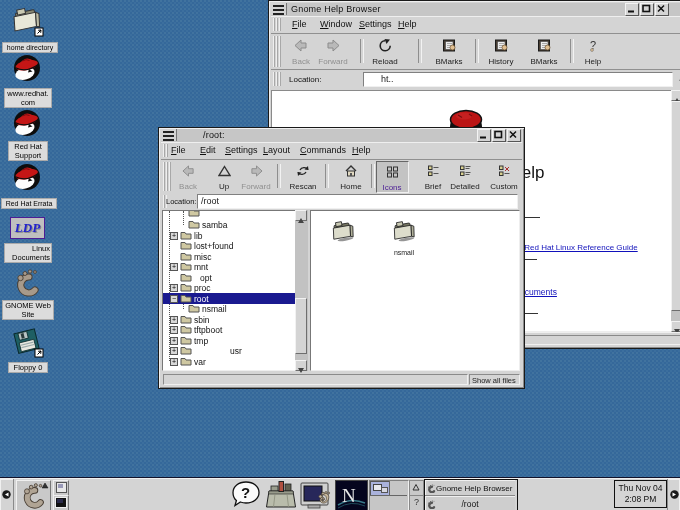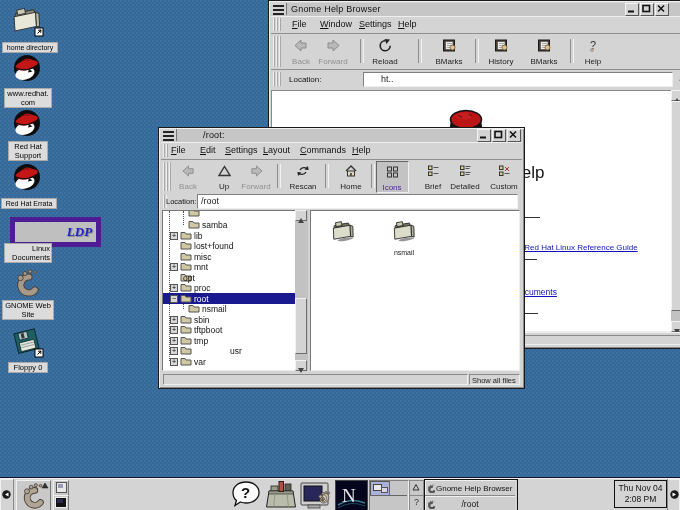--- a/index.html
+++ b/index.html
@@ -94,21 +94,21 @@
  <circle cx="14" cy="14" r="13" fill="#0d0d0d"></circle>
  <ellipse cx="12" cy="19.5" rx="9.8" ry="6" fill="#fdfdfd" transform="rotate(-16 12 19.5)"></ellipse>
  <ellipse cx="13.8" cy="11.2" rx="11.3" ry="4.9" fill="#c41616" transform="rotate(-12 13.8 11.2)"></ellipse>
  <path d="M7.2 9 q6 -8 13.5 -2 l1.5 5 q-8.5 4 -16.5 0.5 z" fill="#c41616"></path>
  <path d="M2.5 13.8 q11 5.5 23 -3.5" stroke="#0d0d0d" stroke-width="1.1" fill="none"></path>
  <path d="M9.5 7 q3.5 -2.5 7 -0.5" stroke="#7a0d0d" stroke-width="1" fill="none"></path>
  <path d="M16 15 l3.5 2.5 l-4.5 1 z" fill="#0d0d0d"></path>
 </svg>
 <div class="lblbox" style="left:1px;top:198px;width:52px;font-size:7px;white-space:nowrap;">Red Hat Errata</div>
 
-<div class="abs" style="left:10px;top:217px;width:33px;height:20px;background:#bfbfbf;border:5px solid #4c1d95;padding-left:48px;">
+<div class="abs" style="left:10px;top:217px;width:33px;height:20px;background:#bfbfbf;border:1px solid #4c1d95;">
  <div style="font-size:13px;font-weight:bold;font-style:italic;color:#2222cc;font-family:'Liberation Serif',serif;text-align:center;line-height:20px;text-shadow:1px 1px 0 #888;">LDP</div>
 </div>
 <div class="lblbox" style="left:4px;top:243px;width:44px;text-align:right;">Linux<br>Documents</div>
 
 <svg class="abs" style="left:14px;top:268px" width="27" height="29" viewBox="0 0 27 29">
  <path d="M15 9 a8 8 0 1 0 6 13" stroke="#4a4036" stroke-width="7.2" fill="none" stroke-linecap="round"></path>
  <path d="M15 9 a8 8 0 1 0 6 13" stroke="#a89a8a" stroke-width="5.2" fill="none" stroke-linecap="round"></path>
  <circle cx="6.5" cy="10" r="2.7" fill="#a89a8a" stroke="#4a4036" stroke-width="0.9"></circle>
  <circle cx="11" cy="5.5" r="2" fill="#a89a8a" stroke="#4a4036" stroke-width="0.9"></circle>
  <circle cx="16" cy="3.5" r="1.7" fill="#a89a8a" stroke="#4a4036" stroke-width="0.9"></circle>
@@ -410,21 +410,21 @@
         <span class="pm" style="left:7px;top:2px;">+</span>
         <svg class="tfold" style="left:17px;" width="12" height="10">
           <path d="M1 2.5 h4 l1 1.5 h5 v5 h-10 z" fill="#cfc8a2" stroke="#555"></path>
         </svg>
         <span class="tl" style="left:31px;">mnt</span>
       </div>
   <div class="trow" style="top:60.5px;">
         <svg class="tfold" style="left:17px;" width="12" height="10">
           <path d="M1 2.5 h4 l1 1.5 h5 v5 h-10 z" fill="#cfc8a2" stroke="#555"></path>
         </svg>
-        <span class="tl" style="left:20px;text-align:center;">opt</span>
+        <span class="tl" style="left:37px;text-align:center;">opt</span>
       </div>
   <div class="trow" style="top:71px;">
         <span class="pm" style="left:7px;top:2px;">+</span>
         <svg class="tfold" style="left:17px;" width="12" height="10">
           <path d="M1 2.5 h4 l1 1.5 h5 v5 h-10 z" fill="#cfc8a2" stroke="#555"></path>
         </svg>
         <span class="tl" style="left:31px;">proc</span>
       </div>
   <div class="trow" style="top:81.5px;background:#1a1a90;color:#fff;">
         <span class="pm" style="left:7px;top:2px;">−</span>

